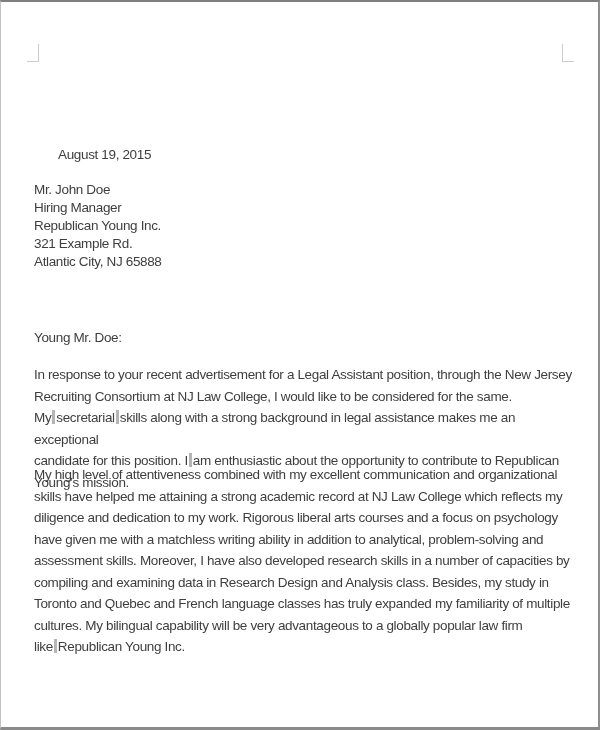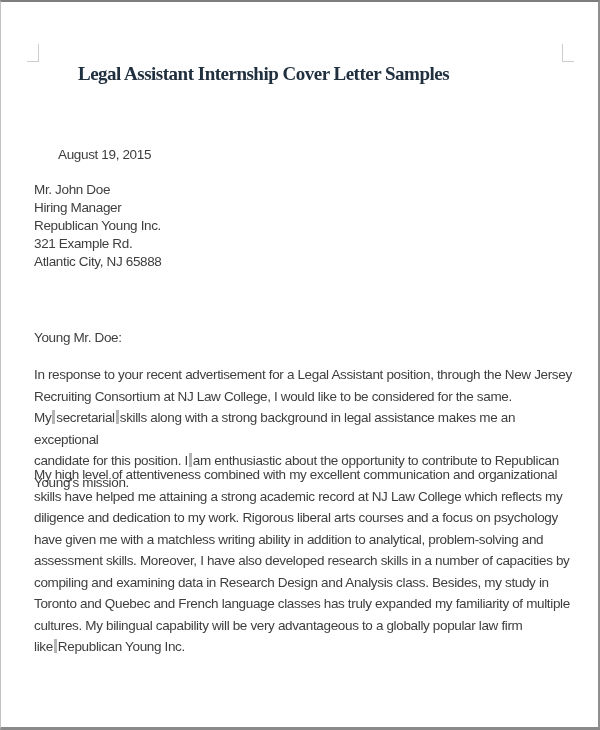--- a/index.html
+++ b/index.html
@@ -43,21 +43,20 @@
     vertical-align:-2px; margin:0 1px;
   }
 </style>
 </head>
 <body>
 
 <div class="page">
   <div class="crop-tl"></div>
   <div class="crop-tr"></div>
 
-  <h1 class="doc-title">Legal Assistant Internship Cover Letter Samples</h1>
 
   <div class="txt date-line">August 19, 2015</div>
 
   <div class="txt addr-block">Mr. John Doe
 Hiring Manager
 Republican Young Inc.
 321 Example Rd.
 Atlantic City, NJ 65888</div>
 
   <div class="txt salutation">Young Mr. Doe:</div>

